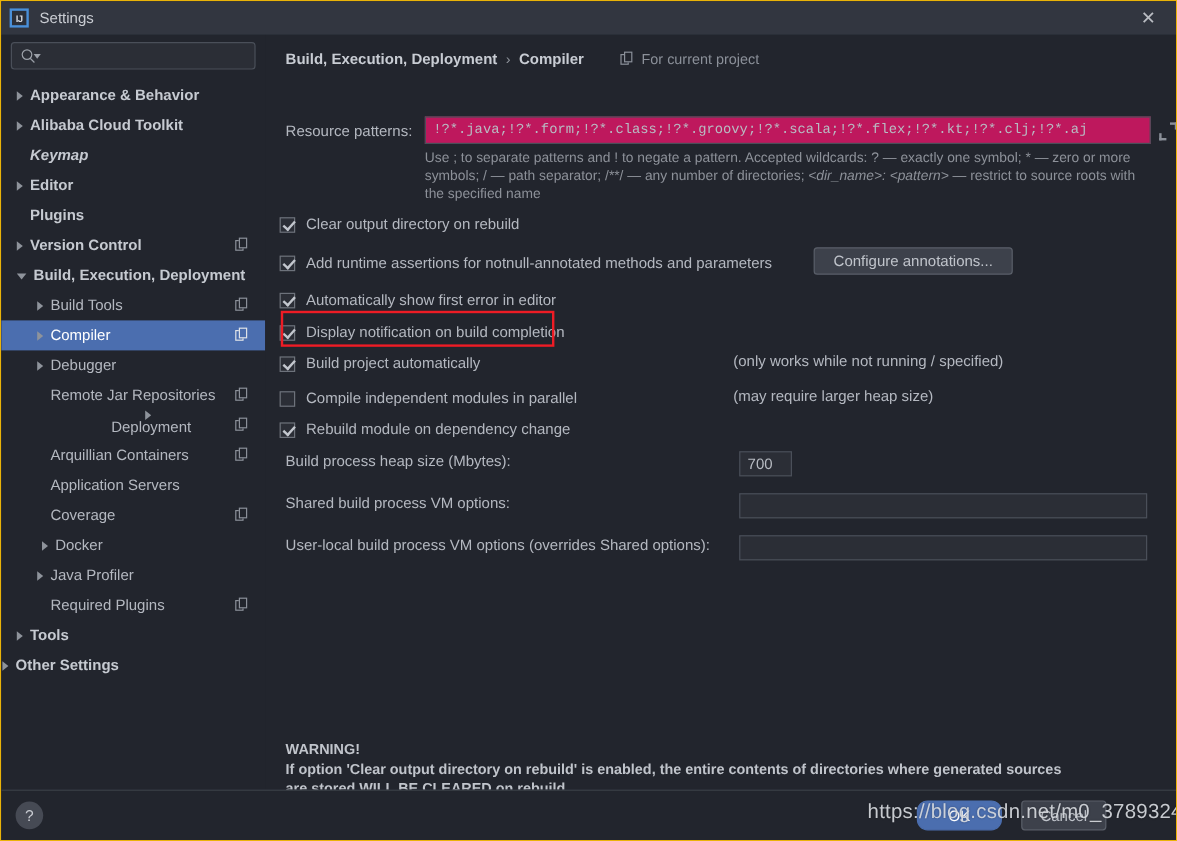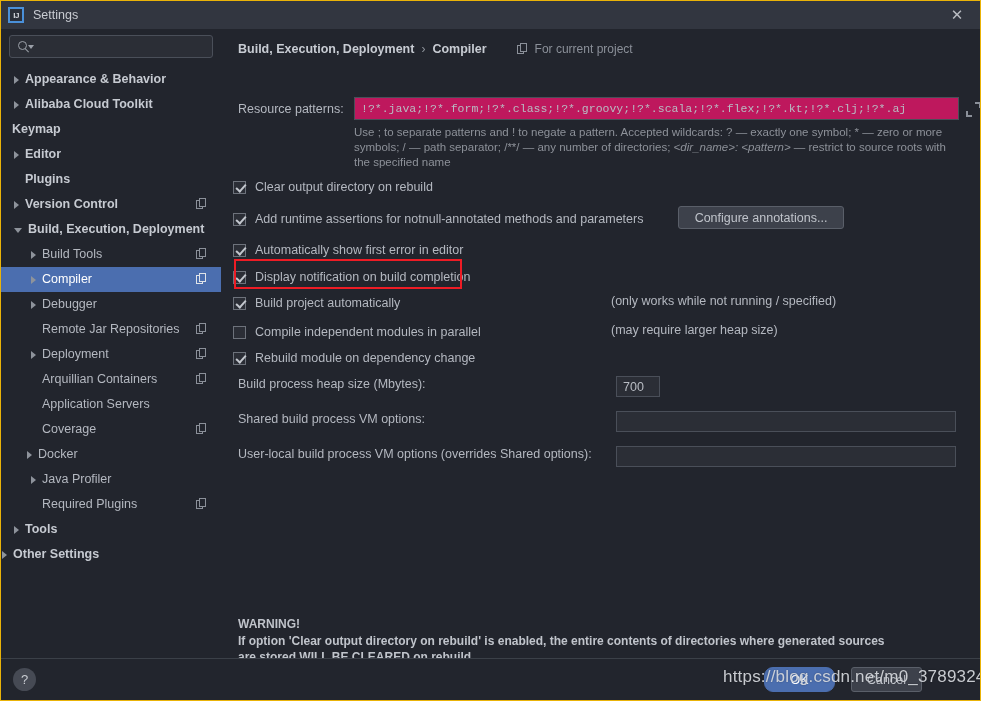--- a/index.html
+++ b/index.html
@@ -365,21 +365,21 @@
     </div>
     <div class="tree" id="tree">
         <div class="tree-row bold" style="padding-left: 13px;">
           <span class="arrow right"></span>
           <span class="tree-label">Appearance &amp; Behavior</span>
         </div>
         <div class="tree-row bold" style="padding-left: 13px;">
           <span class="arrow right"></span>
           <span class="tree-label">Alibaba Cloud Toolkit</span>
         </div>
-        <div class="tree-row bold" style="">
+        <div class="tree-row bold" style="padding-left: 13px; font-style: italic;">
           <span class="arrow none"></span>
           <span class="tree-label">Keymap</span>
         </div>
         <div class="tree-row bold" style="padding-left: 13px;">
           <span class="arrow right"></span>
           <span class="tree-label">Editor</span>
         </div>
         <div class="tree-row bold" style="padding-left: 13px;">
           <span class="arrow none"></span>
           <span class="tree-label">Plugins</span>
@@ -417,21 +417,21 @@
           <span class="tree-label">Debugger</span>
         </div>
         <div class="tree-row" style="padding-left: 30px;">
           <span class="arrow none"></span>
           <span class="tree-label">Remote Jar Repositories</span>
           <span class="mod-icon">
             <span class="b1"></span>
             <span class="b2"></span>
           </span>
         </div>
-        <div class="tree-row" style="padding-left: 30px;">
+        <div class="tree-row" style="padding-left: 30px; flex-direction: column;">
           <span class="arrow right"></span>
           <span class="tree-label">Deployment</span>
           <span class="mod-icon">
             <span class="b1"></span>
             <span class="b2"></span>
           </span>
         </div>
         <div class="tree-row" style="padding-left: 30px;">
           <span class="arrow none"></span>
           <span class="tree-label">Arquillian Containers</span>
@@ -445,21 +445,21 @@
           <span class="tree-label">Application Servers</span>
         </div>
         <div class="tree-row" style="padding-left: 30px;">
           <span class="arrow none"></span>
           <span class="tree-label">Coverage</span>
           <span class="mod-icon">
             <span class="b1"></span>
             <span class="b2"></span>
           </span>
         </div>
-        <div class="tree-row" style="padding-left: 26px;">
+        <div class="tree-row" style="padding-left: 34px;">
           <span class="arrow right"></span>
           <span class="tree-label">Docker</span>
         </div>
         <div class="tree-row" style="padding-left: 30px;">
           <span class="arrow right"></span>
           <span class="tree-label">Java Profiler</span>
         </div>
         <div class="tree-row" style="padding-left: 30px;">
           <span class="arrow none"></span>
           <span class="tree-label">Required Plugins</span>

